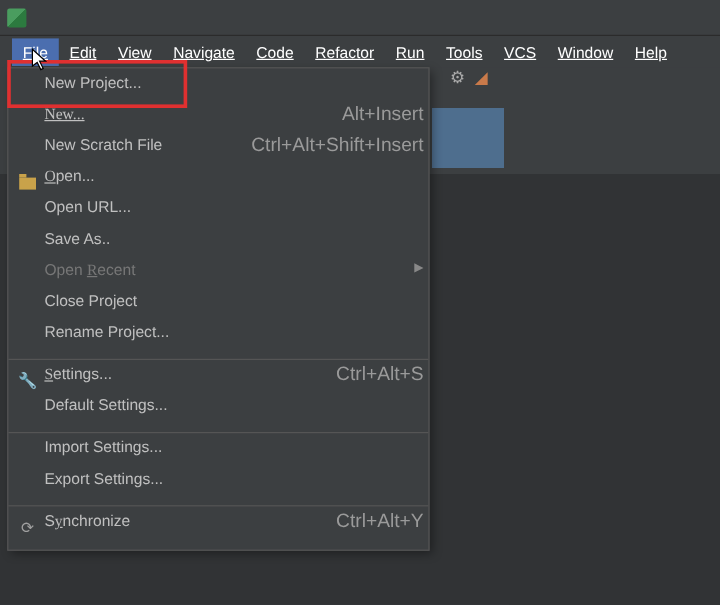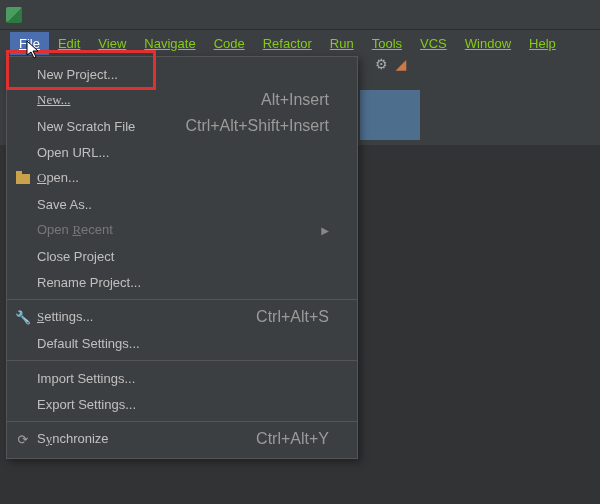--- a/index.html
+++ b/index.html
@@ -1,29 +1,29 @@
 <!DOCTYPE html>
 <html><head>
 <meta charset="utf-8">
 <style>
 * { margin:0; padding:0; box-sizing:border-box; font-family:"Segoe UI",Arial,sans-serif; }
 body { width:600px; height:504px; background:#3c3f41; overflow:hidden; position:relative; }
 .titlebar { height:30px; background:#3c3f41; border-bottom:1px solid #2b2b2b; display:flex; align-items:center; padding-left:6px; }
 .app-icon { width:16px; height:16px; background:linear-gradient(135deg,#4a9d5f 50%,#2c7a3f 50%); border-radius:2px; }
 .menubar { height:26px; background:#3c3f41; display:flex; align-items:center; padding-left:10px; gap:0; }
-.menu-item { color:#84cc16; font-size:13px; padding:4px 9px; cursor:pointer; }
+.menu-item { color:#ffffff; font-size:13px; padding:4px 9px; cursor:pointer; }
 .menu-item.active { background:#4b6eaf; color:#fff; }
 .menu-item .mn { text-decoration:underline; }
 .tool-icons { position:absolute; left:375px; top:56px; display:flex; gap:8px; color:#aaa; font-size:14px; }
 .tool-icons span { cursor:pointer; }
 .tab-strip { position:absolute; left:360px; top:90px; width:60px; height:50px; background:#4e6e8e; }
 .editor-bg { position:absolute; top:145px; left:0; right:0; bottom:0; background:#313335; }
 
 .dropdown { position:absolute; top:56px; left:6px; width:352px; background:#3c3f41; border:1px solid #555; box-shadow:3px 3px 8px rgba(0,0,0,0.4); padding-top:4px; padding-bottom:6px; }
-.dd-item { display:flex; align-items:center; height:26px; padding-left:30px; padding-right:28px; color:#c0c0c0; font-size:13px; cursor:pointer; position:relative; }
+.dd-item { display:flex; align-items:flex-start; height:26px; padding-left:30px; padding-right:4px; color:#c0c0c0; font-size:13px; cursor:pointer; position:relative; }
 .dd-item.disabled { color:#777; cursor:default; }
 .dd-item .shortcut { margin-left:auto; color:#9a9a9a; font-size:16px; }
 .dd-item .submenu-arrow { margin-left:auto; color:#888; font-size:10px; }
 .dd-item .ico { position:absolute; left:8px; top:5px; width:16px; height:16px; display:flex; align-items:center; justify-content:center; }
 .dd-sep { height:1px; background:#555; margin:4px 0; }
 .dd-item .mn { text-decoration:underline;font-family:Liberation Serif, serif; }
 
 .highlight-box { position:absolute; top:50px; left:6px; width:150px; height:40px; border:3px solid #e03030; pointer-events:none; z-index:50; }
 
 .cursor { position:absolute; top:40px; left:26px; z-index:60; pointer-events:none; }
@@ -67,28 +67,28 @@
     </div>
   <div class="dd-item">
       <span class="mn">New...</span>
       <span class="shortcut">Alt+Insert</span>
     </div>
   <div class="dd-item">
       <span>New Scratch File</span>
       <span class="shortcut">Ctrl+Alt+Shift+Insert</span>
     </div>
   <div class="dd-item">
-      <span>Open URL...</span>
-    </div>
-  <div class="dd-item">
     <span class="ico">
         <span class="ico-folder"></span>
       </span>
     <span><span class="mn">O</span>pen...</span>
   </div>
+  <div class="dd-item">
+      <span>Open URL...</span>
+    </div>
   <div class="dd-item">
       <span>Save As..</span>
     </div>
   <div class="dd-item disabled">
       <span>Open <span class="mn">R</span>ecent</span>
       <span class="submenu-arrow">▶</span>
     </div>
   <div class="dd-item">
       <span>Close Project</span>
     </div>

